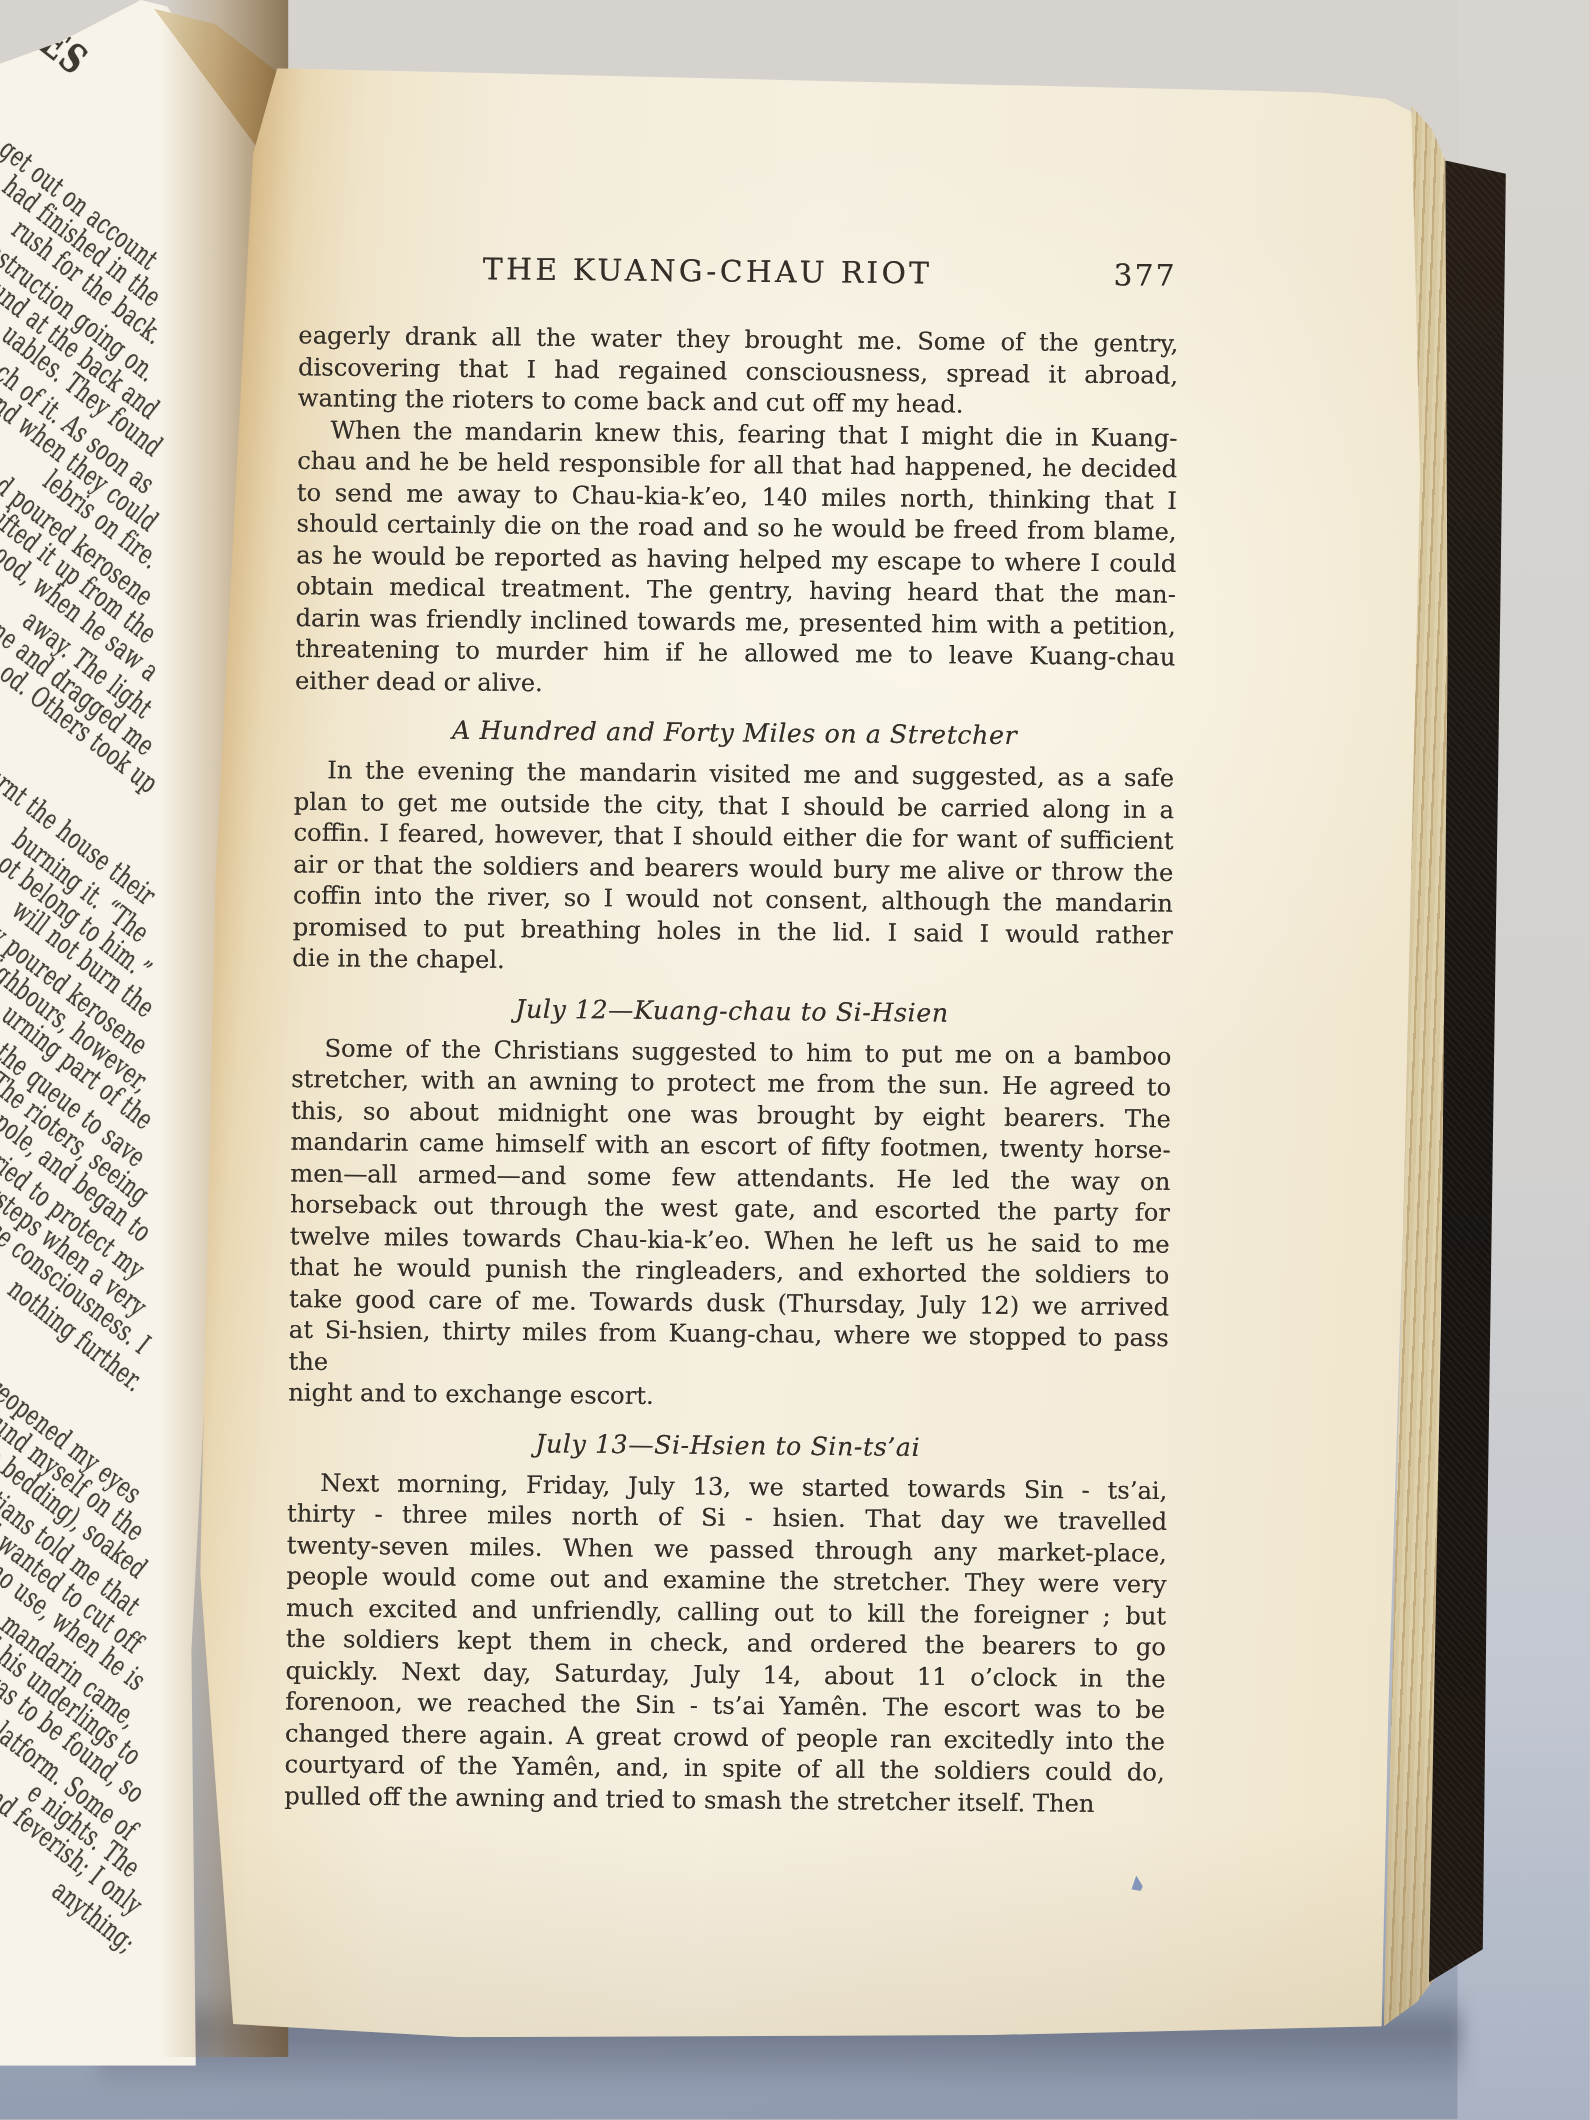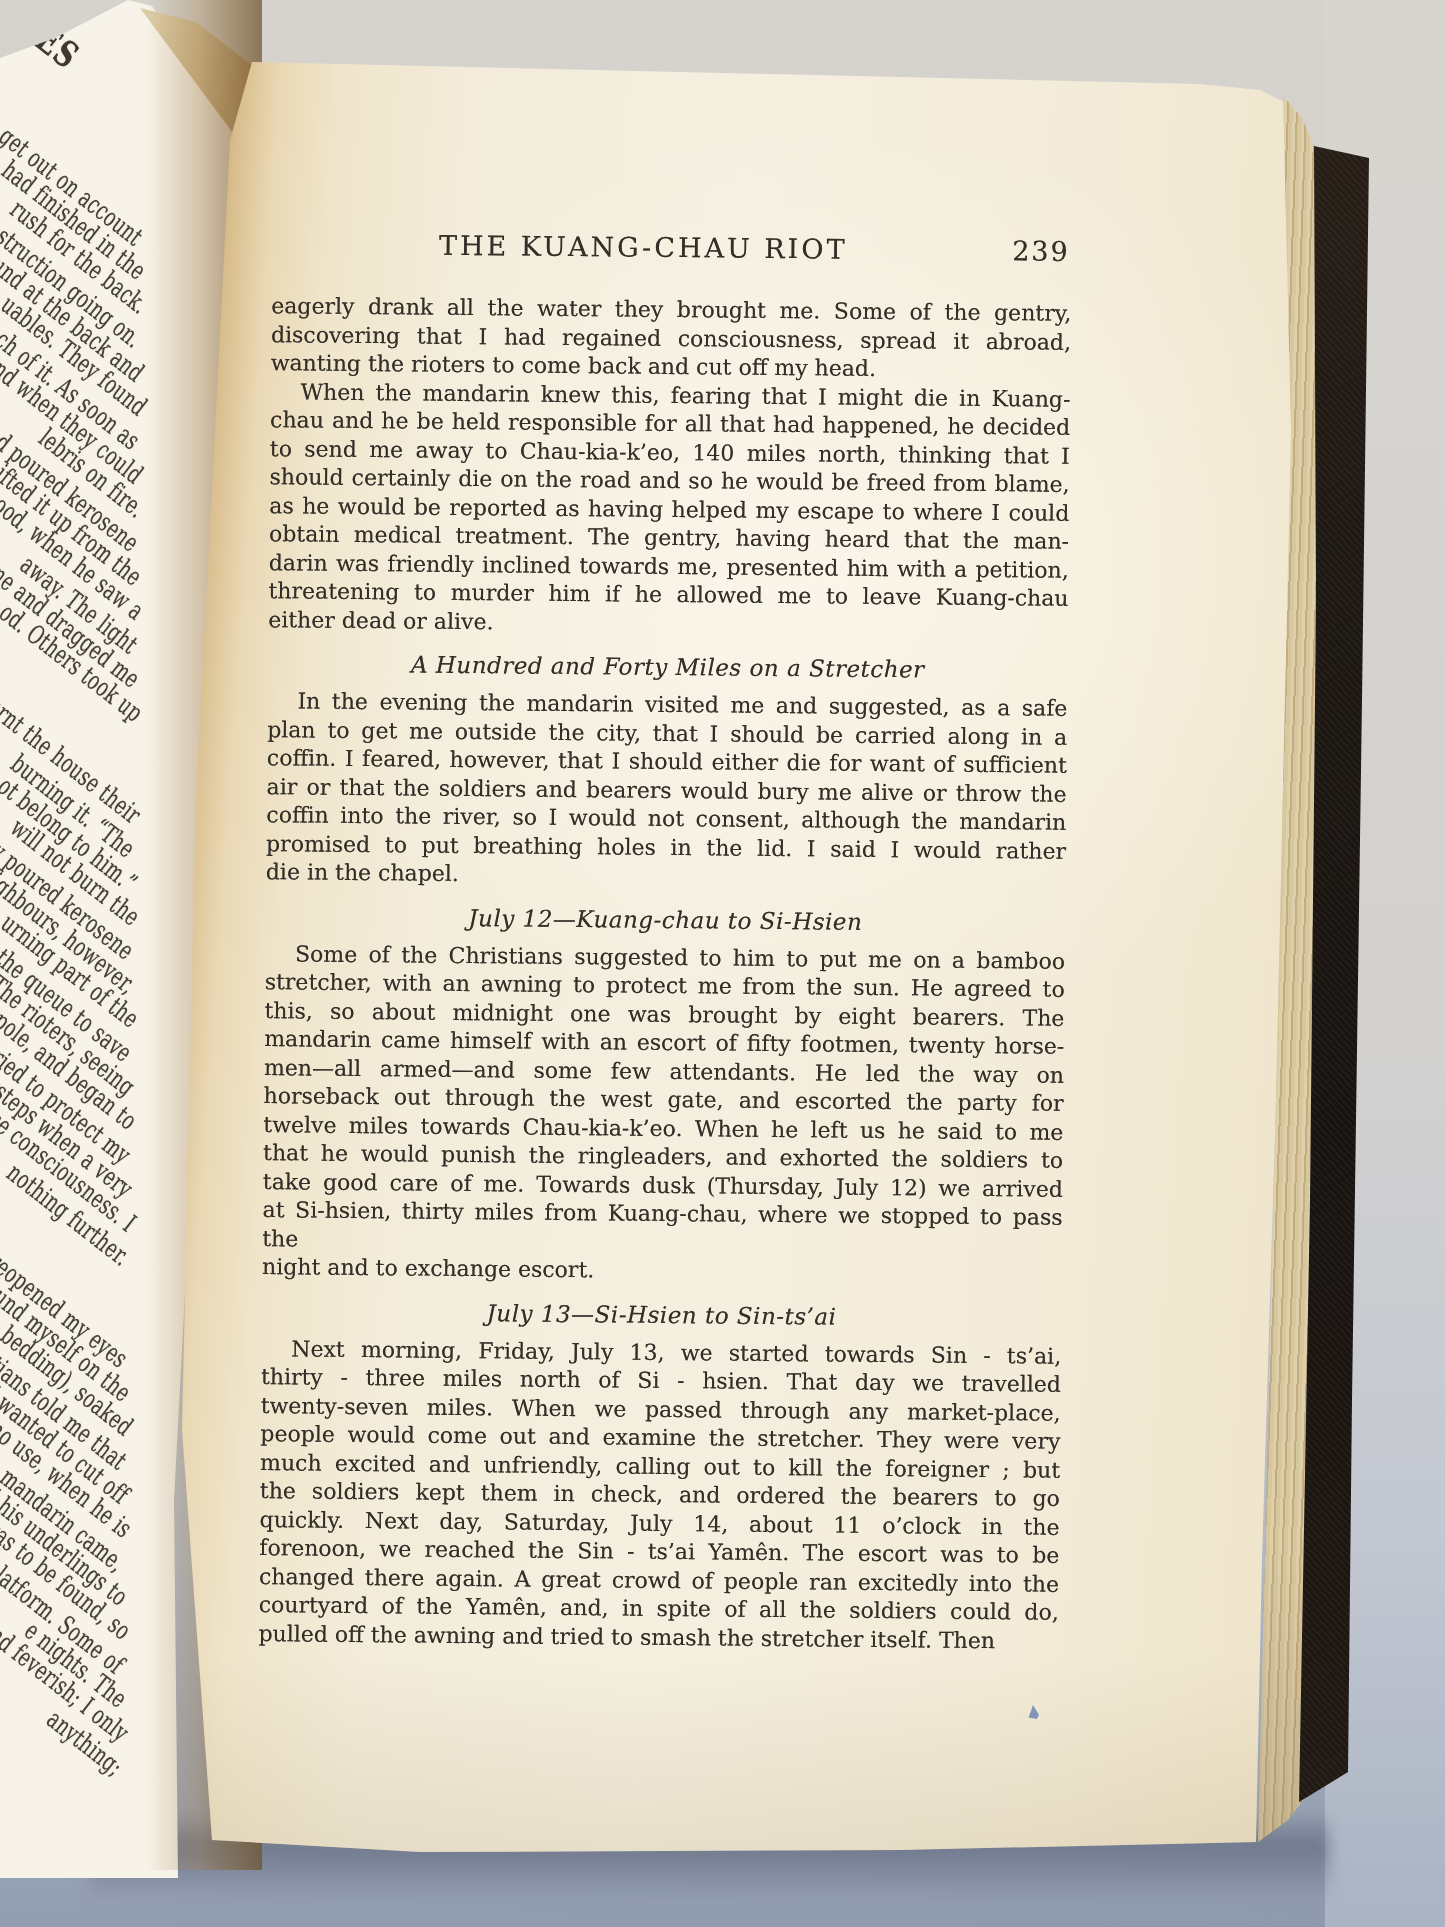--- a/index.html
+++ b/index.html
@@ -125,21 +125,21 @@
       </div>
   </div>
 
   <div class="spine-top"></div>
   <div class="spine-band"></div>
 
   <div class="right-page">
     <div class="text-col">
       <div class="running-head">
         <span class="head-title">THE KUANG-CHAU RIOT</span>
-        <span class="folio">239</span>
+        <span class="folio">377</span>
       </div>
       <div>
           <div class="para">
             <div class="line">eagerly drank all the water they brought me.  Some of the gentry,</div>
             <div class="line">discovering that I had regained consciousness, spread it abroad,</div>
             <div class="line lastline">wanting the rioters to come back and cut off my head.</div>
           </div>
           <div class="para">
             <div class="line indent">When the mandarin knew this, fearing that I might die in Kuang-</div>
             <div class="line">chau and he be held responsible for all that had happened, he decided</div>

